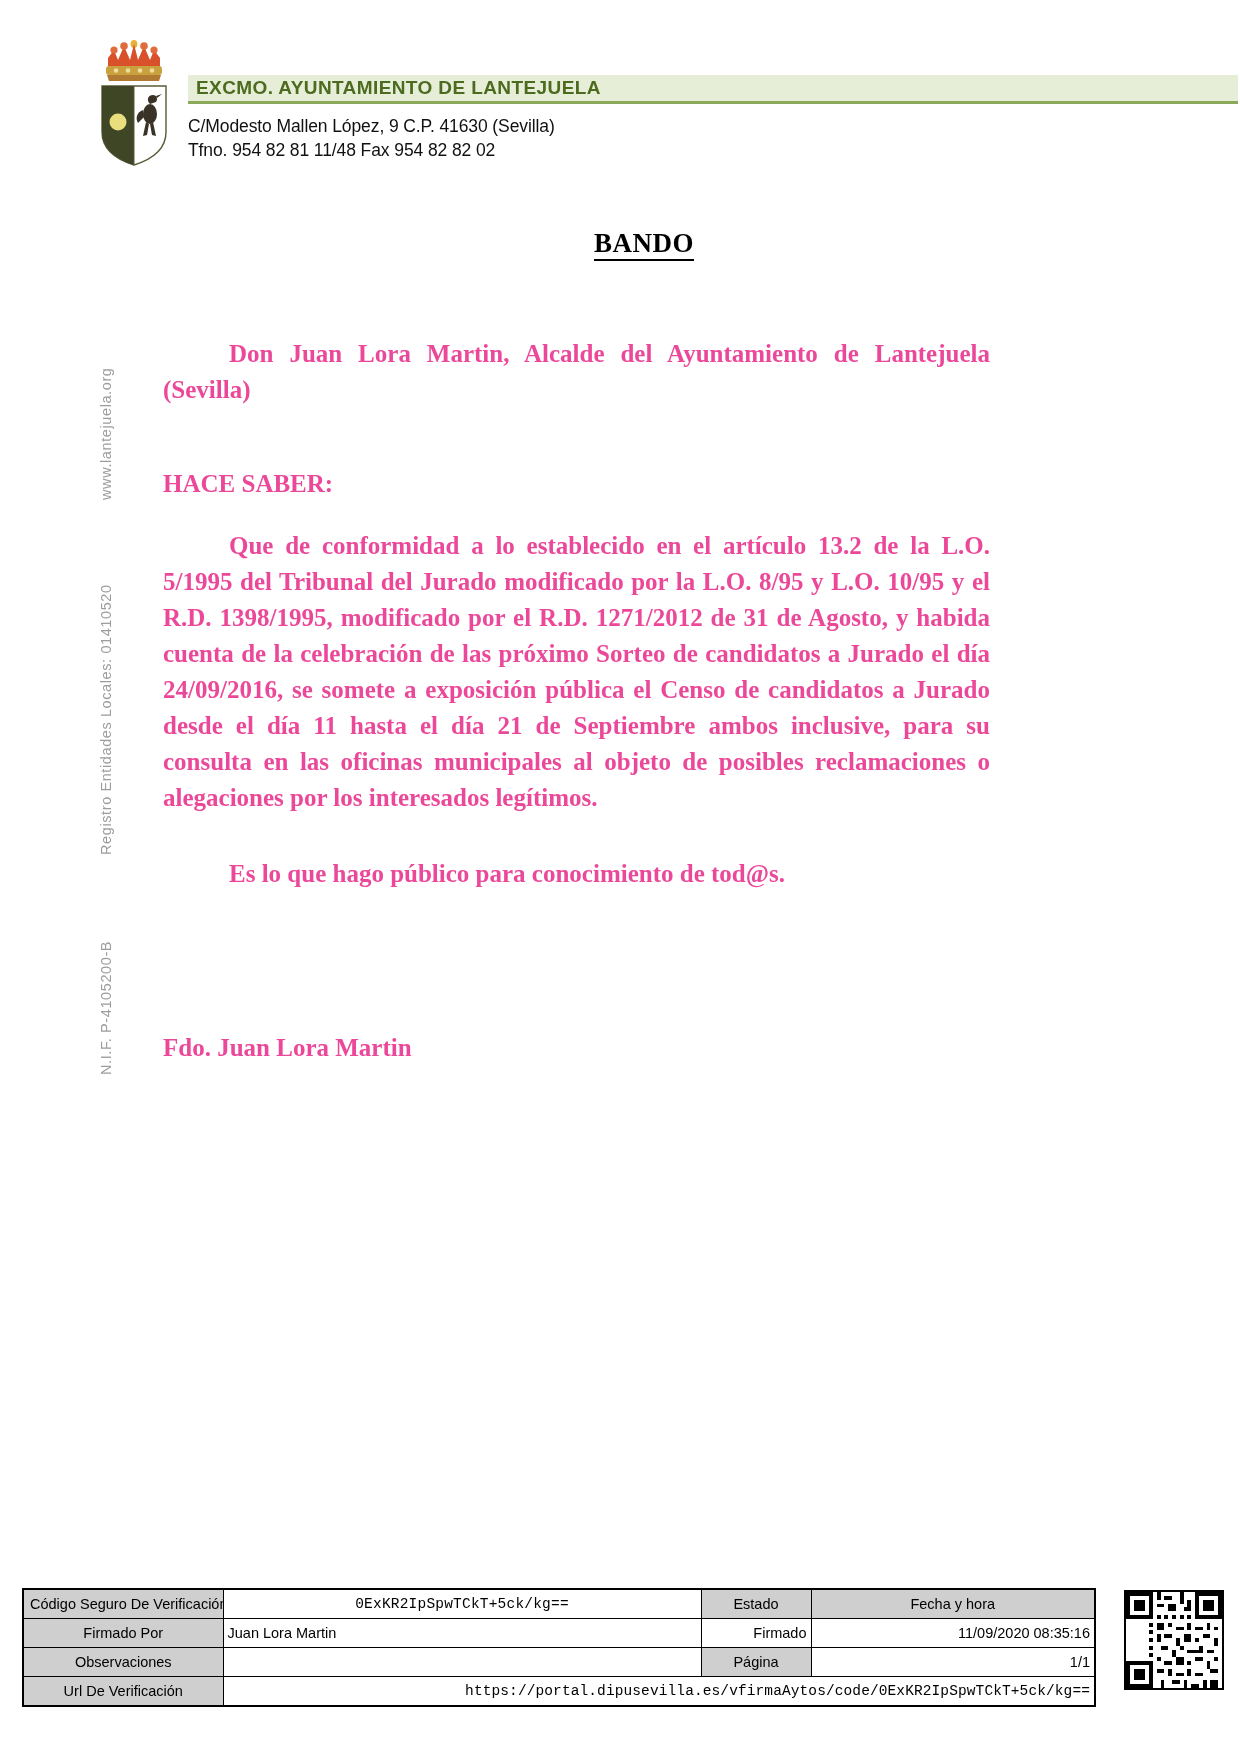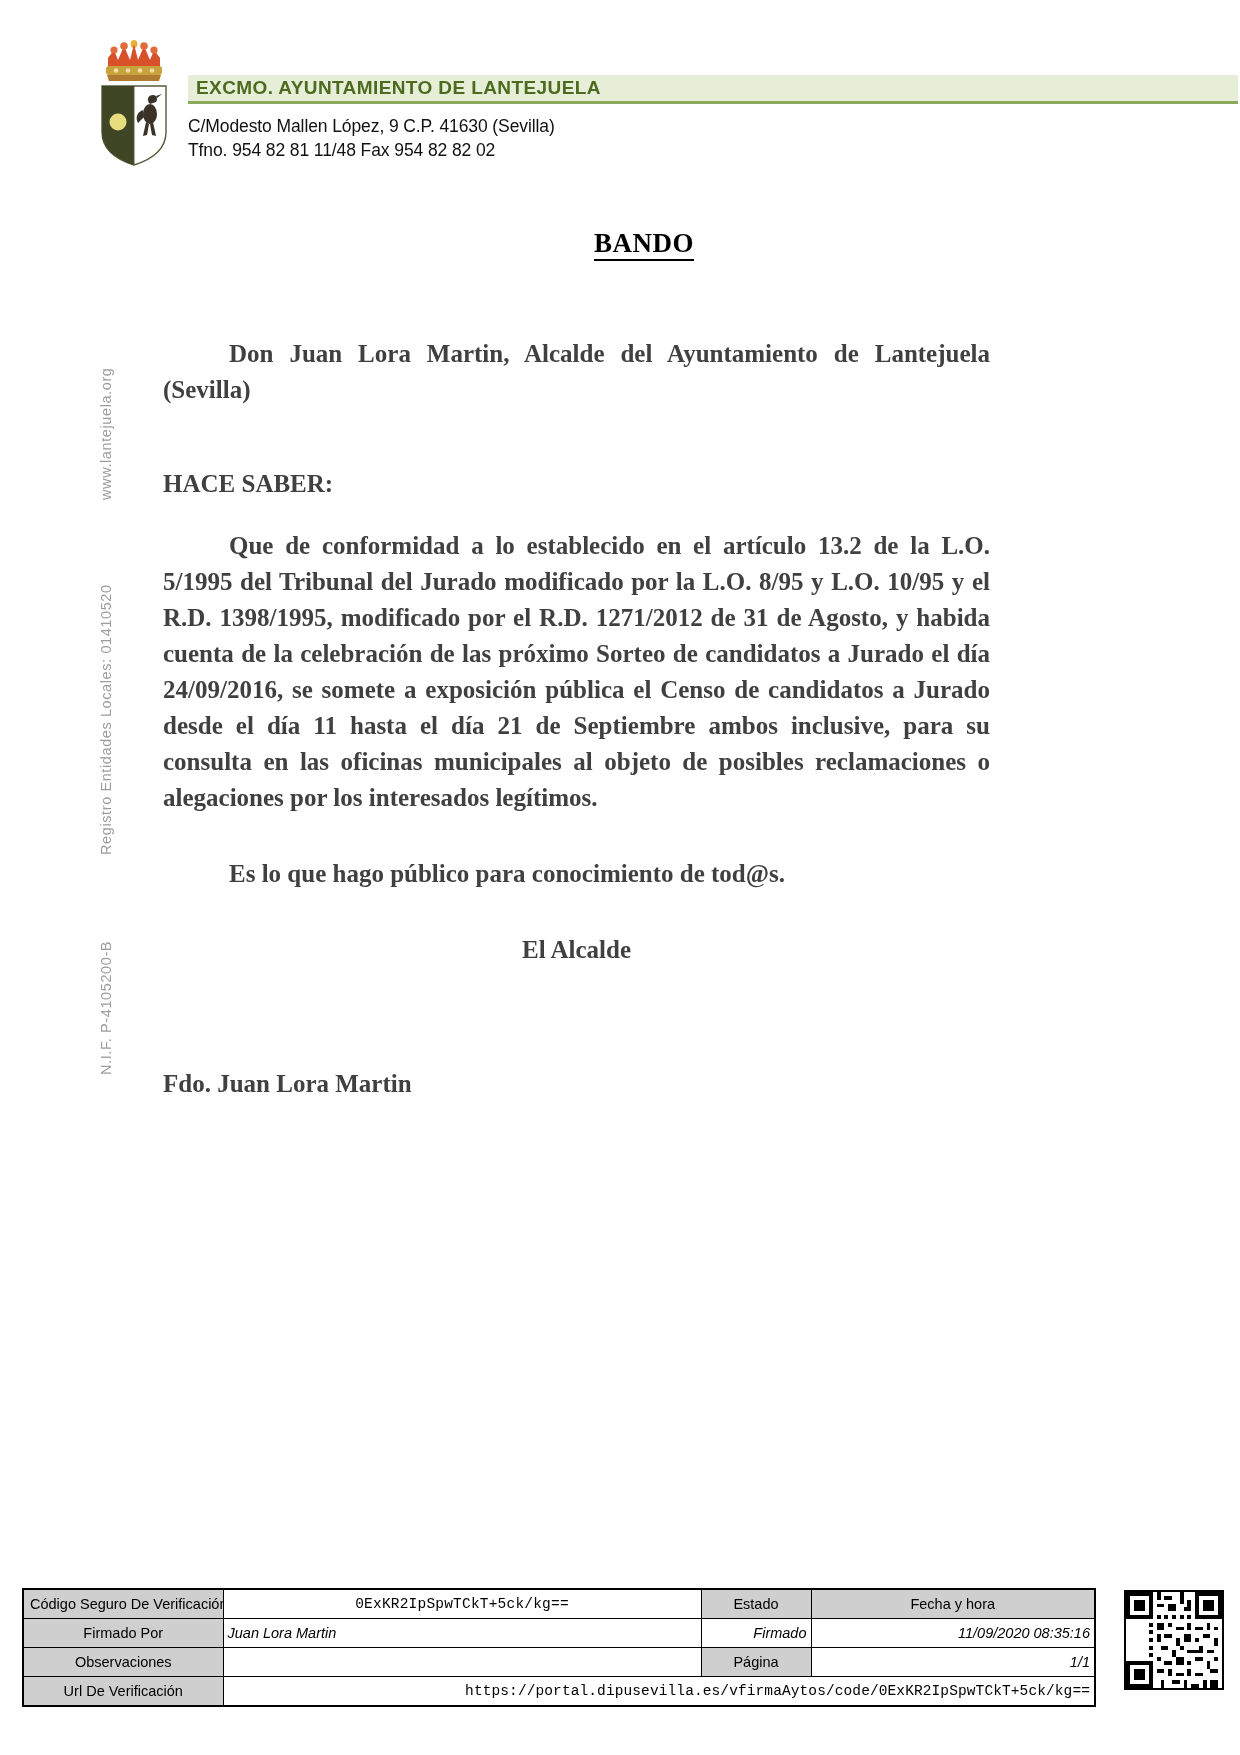--- a/index.html
+++ b/index.html
@@ -106,21 +106,21 @@
   }
 
   .body-col {
     position: absolute;
     left: 163px;
     top: 336px;
     width: 827px;
     font-size: 25px;
     font-weight: bold;
     line-height: 36px;
-    color: #404040;
+    color: #ec4899;
   }
   .p-justify {
     text-align: justify;
     text-align-last: left;
     margin: 0;
   }
   .indent { text-indent: 66px; }
   .gap-lg { height: 58px; }
   .gap-md { height: 40px; }
   .gap-sm { height: 26px; }
@@ -159,21 +159,21 @@
     text-align: center;
     font-size: 15px;
   }
   td.lbl.left-al { text-align: left; padding-left: 6px; }
   td.mono {
     font-family: "Liberation Mono", monospace;
     font-size: 14px;
     text-align: center;
     letter-spacing: 0.2px;
   }
-  td.val { text-align: left; padding-left: 8px; font-style: italic; }
+  td.val { text-align: left; padding-left: 8px; }
   td.val.ctr { text-align: right; padding-left: 12px; }
   td.urlrow {
     font-family: "Liberation Mono", monospace;
     font-size: 14px;
     text-align: right;
     height: 46px;
     letter-spacing: 0.1px;
   }
 
   .qr-wrap {
@@ -260,21 +260,20 @@
     <div class="gap-sm"></div>
 
     <p class="p-justify indent">Que de conformidad a lo establecido en el artículo 13.2 de la L.O. 5/1995 del Tribunal del Jurado modificado por la L.O. 8/95 y L.O. 10/95 y el R.D. 1398/1995, modificado por el R.D. 1271/2012 de 31 de Agosto, y habida cuenta de la celebración de las próximo Sorteo de candidatos a Jurado el día 24/09/2016, se somete a exposición pública el Censo de candidatos a Jurado desde el día 11  hasta el día 21 de Septiembre ambos inclusive, para su consulta en las oficinas municipales al objeto de posibles reclamaciones o alegaciones por los interesados legítimos.</p>
 
     <div class="gap-md"></div>
 
     <p class="p-justify indent">Es lo que hago público para conocimiento de tod@s.</p>
 
     <div class="gap-md"></div>
 
-    <p class="sig-role">El Alcalde</p>
 
     <div class="gap-lg"></div>
     <div class="gap-md"></div>
 
     <p class="sig-name">Fdo. Juan Lora Martin</p>
   </div>
 
   <div class="footer">
 
     <table class="csv">

